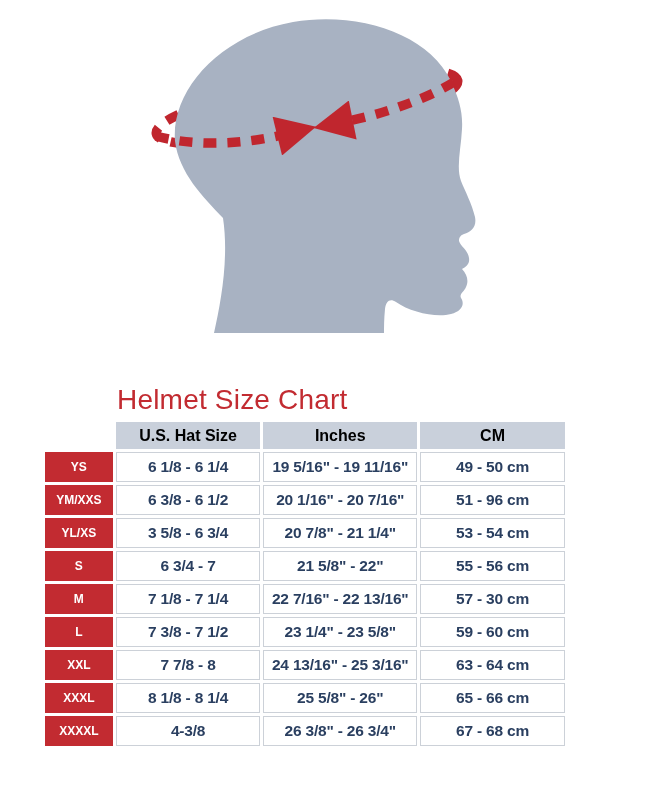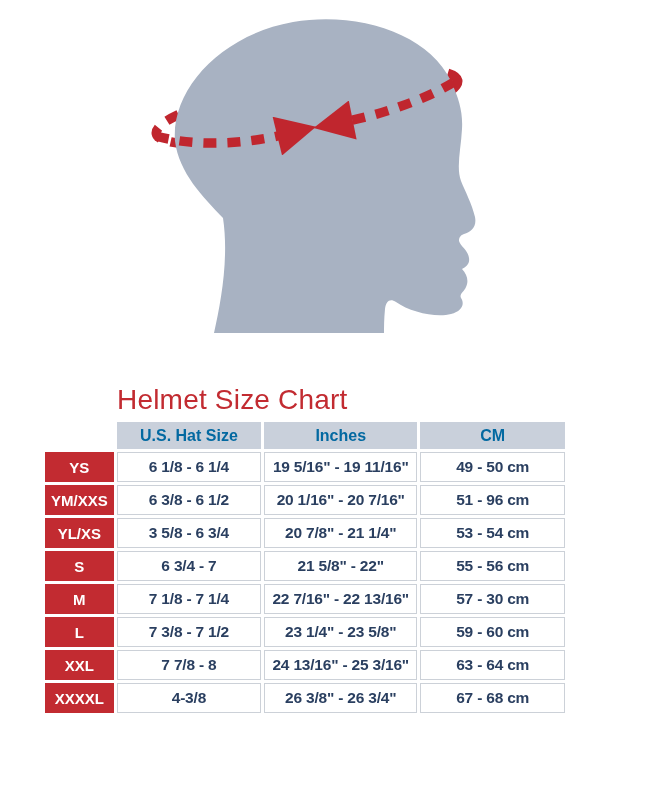--- a/index.html
+++ b/index.html
@@ -26,31 +26,31 @@
     margin-left:42px;
     border-collapse:separate;border-spacing:3px;
     table-layout:fixed;
   }
   table.size-table col.c-label{width:70px;}
   table.size-table col.c-hat{width:156px;}
   table.size-table col.c-in{width:164px;}
   table.size-table col.c-cm{width:157px;}
 
   .size-table th{
-    background:#c9d0db;color:#0369a1;
+    background:#c9d0db;color:#000000;
     font-size:16px;font-weight:bold;
     height:27px;padding:0;text-align:center;vertical-align:middle;
   }
   .size-table th.blank{background:transparent;}
   .size-table td{
     height:28px;padding:0;text-align:center;vertical-align:middle;
     font-size:15.5px;letter-spacing:-0.2px;
   }
   .size-table td.size-cell{
-    background:#c22b31;color:#ffffff;font-weight:bold;font-size:15px;
+    background:#c22b31;color:#ffffff;font-weight:bold;font-size:12px;
     letter-spacing:0;
   }
   .size-table td.data-cell{
     background:#ffffff;color:#2a3f60;font-weight:700;
     border:1px solid #ccd1d8;
   }
 </style>
 </head>
 <body>
 
@@ -147,20 +147,26 @@
           <td class="data-cell">23 1/4" - 23 5/8"</td>
           <td class="data-cell">59 - 60 cm</td>
         </tr>
         <tr>
           <td class="size-cell">XXL</td>
           <td class="data-cell">7 7/8 - 8</td>
           <td class="data-cell">24 13/16" - 25 3/16"</td>
           <td class="data-cell">63 - 64 cm</td>
         </tr>
         <tr>
+          <td class="size-cell">XXXL</td>
+          <td class="data-cell">8 1/8 - 8 1/4</td>
+          <td class="data-cell">25 5/8" - 26"</td>
+          <td class="data-cell">65 - 66 cm</td>
+        </tr>
+        <tr>
           <td class="size-cell">XXXXL</td>
           <td class="data-cell">4-3/8</td>
           <td class="data-cell">26 3/8" - 26 3/4"</td>
           <td class="data-cell">67 - 68 cm</td>
         </tr>
       </tbody>
   </table>
 
 </div>
 

